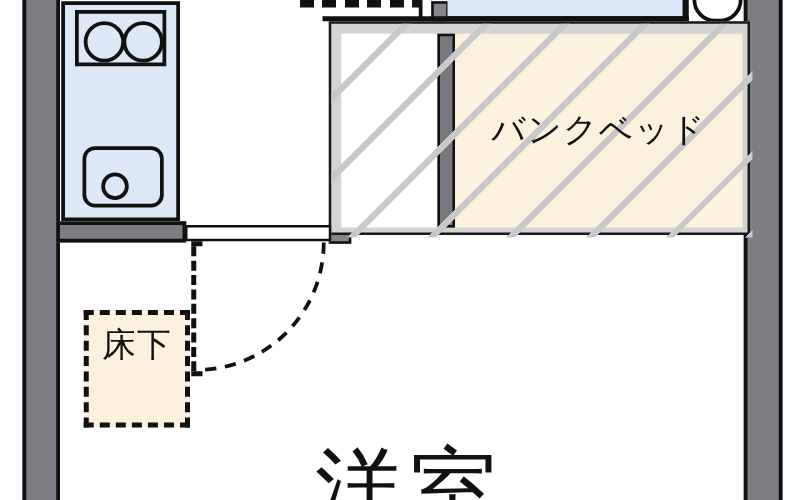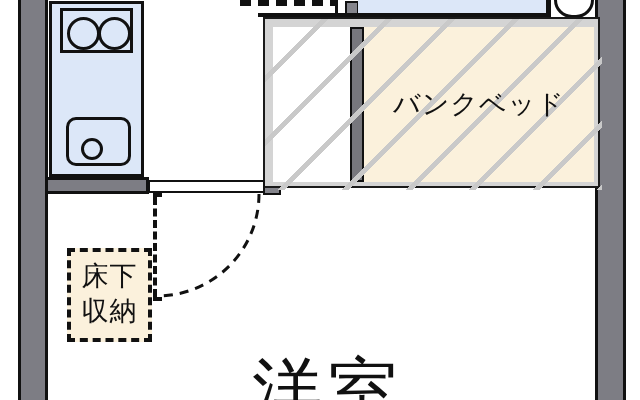--- a/index.html
+++ b/index.html
@@ -105,18 +105,17 @@
   <div class="abs threshold"></div>
   <div class="abs door-leaf"></div>
   <div class="abs tick tick-top"></div>
   <div class="abs tick tick-bottom"></div>
   <svg class="abs arc-svg" viewBox="0 0 640 400">
     <path d="M 259 194 A 102 102 0 0 1 157 296" fill="none" stroke="#111" stroke-width="3" stroke-dasharray="9 7"></path>
   </svg>
 
   <div class="abs floor-storage">
     <div>床下</div>
-    <div>収納</div>
   </div>
 
   <div class="abs room-label">洋室</div>
 
 </div>
 
 </body></html>

